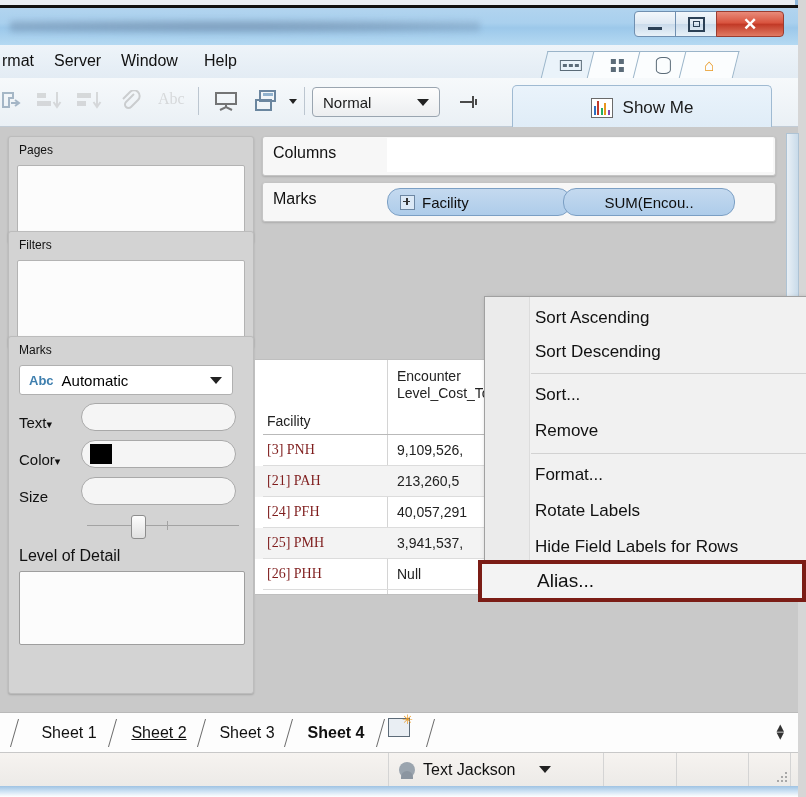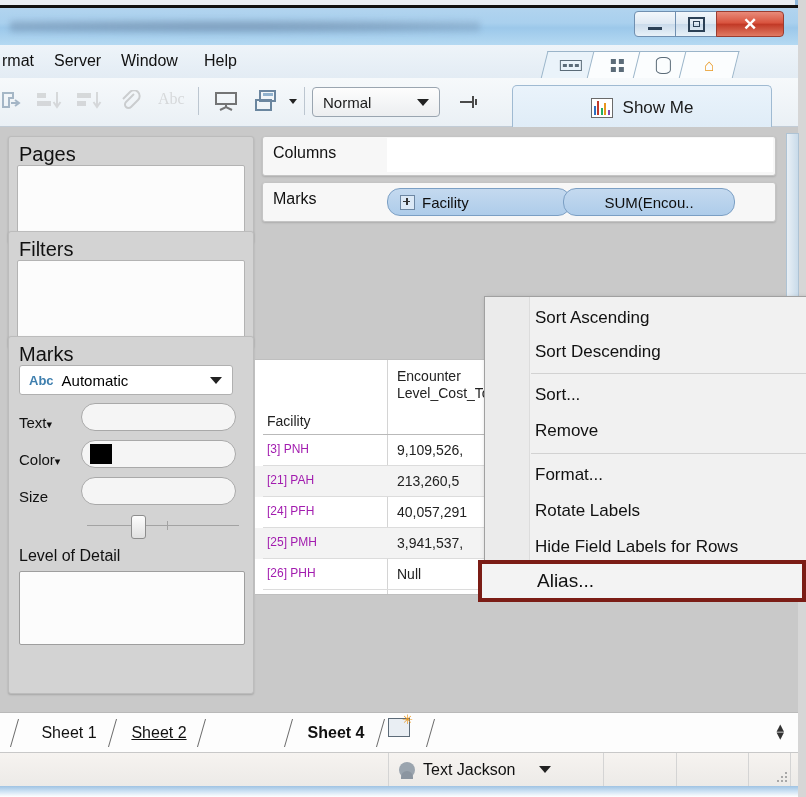--- a/index.html
+++ b/index.html
@@ -169,21 +169,21 @@
   
   .panel {
     position: absolute;
     background: #d3d3d3;
     border: 1px solid #bcbcbc;
     border-radius: 3px;
     box-shadow: 0 1px 2px rgba(0,0,0,.18);
   }
   .panel-title {
     position: absolute; left: 10px; top: 6px;
-    font-size: 20px; color: #111;
+    font-size: 12px; color: #111;
   }
   .panel-white {
     position: absolute;
     background: #fcfcfc;
     border: 1px solid #b3b3b3;
     border-radius: 2px;
   }
 
   .pill-row {
     position: absolute;
@@ -254,21 +254,21 @@
   .hdr-measure {
     position:absolute; left:142px; top:8px; width:120px;
     font-size:14px; color:#222; line-height:17px;
   }
   .hdr-drop {
     position:absolute; left:325px; top:30px; width:95px;
     text-align:center; font-size:15px; color:#9a9a9a; font-style: italic;
   }
   .hdr-rule { position:absolute; left:8px; top:74px; width:260px; height:1px; background:#b9b9b9;}
   .drow { position:absolute; left:0; width:100%; height:31px; }
-  .drow .fac { position:absolute; left:12px; top:7px; font-size:12px; color:#a21caf;}
+  .drow .fac { position:absolute; left:12px; top:7px; font-size:14px; color:#7f1d1d;font-family:Liberation Serif, serif;}
   .drow .val { position:absolute; left:142px; top:7px; font-size:14px; color:#222;}
   .drow .line { position:absolute; left:8px; bottom:0; width:260px; height:1px; background:#dcdcdc;}
   .drow.alt { background: #f3f3f3; }
 
   
   .ctxmenu {
     position: absolute;
     left: 484px; top: 296px;
     width: 330px; height: 271px;
     background: #f1f1f1;
@@ -637,20 +637,21 @@
   <div class="alias-box">
     <span>Alias...</span>
   </div>
 
   <div class="tabstrip">
     <div class="tab-slash" style="left:22px;"></div>
     <div class="stab" style="left:34px; width:86px;">Sheet 1</div>
     <div class="tab-slash" style="left:120px;"></div>
     <div class="stab" style="left:124px; width:86px;text-decoration:underline;">Sheet 2</div>
     <div class="tab-slash" style="left:209px;"></div>
+    <div class="stab" style="left:212px; width:86px;">Sheet 3</div>
     <div class="tab-slash" style="left:296px;"></div>
     <div class="stab active" style="left:300px; width:88px;">Sheet 4</div>
     <div class="tab-slash" style="left:388px;"></div>
     <div class="tab-slash" style="left:438px;"></div>
     <div class="updown">▴<br>▾</div>
   </div>
   <div class="newsheet-ico"></div>
 
   <div class="statusbar">
     <div class="user-cell">

